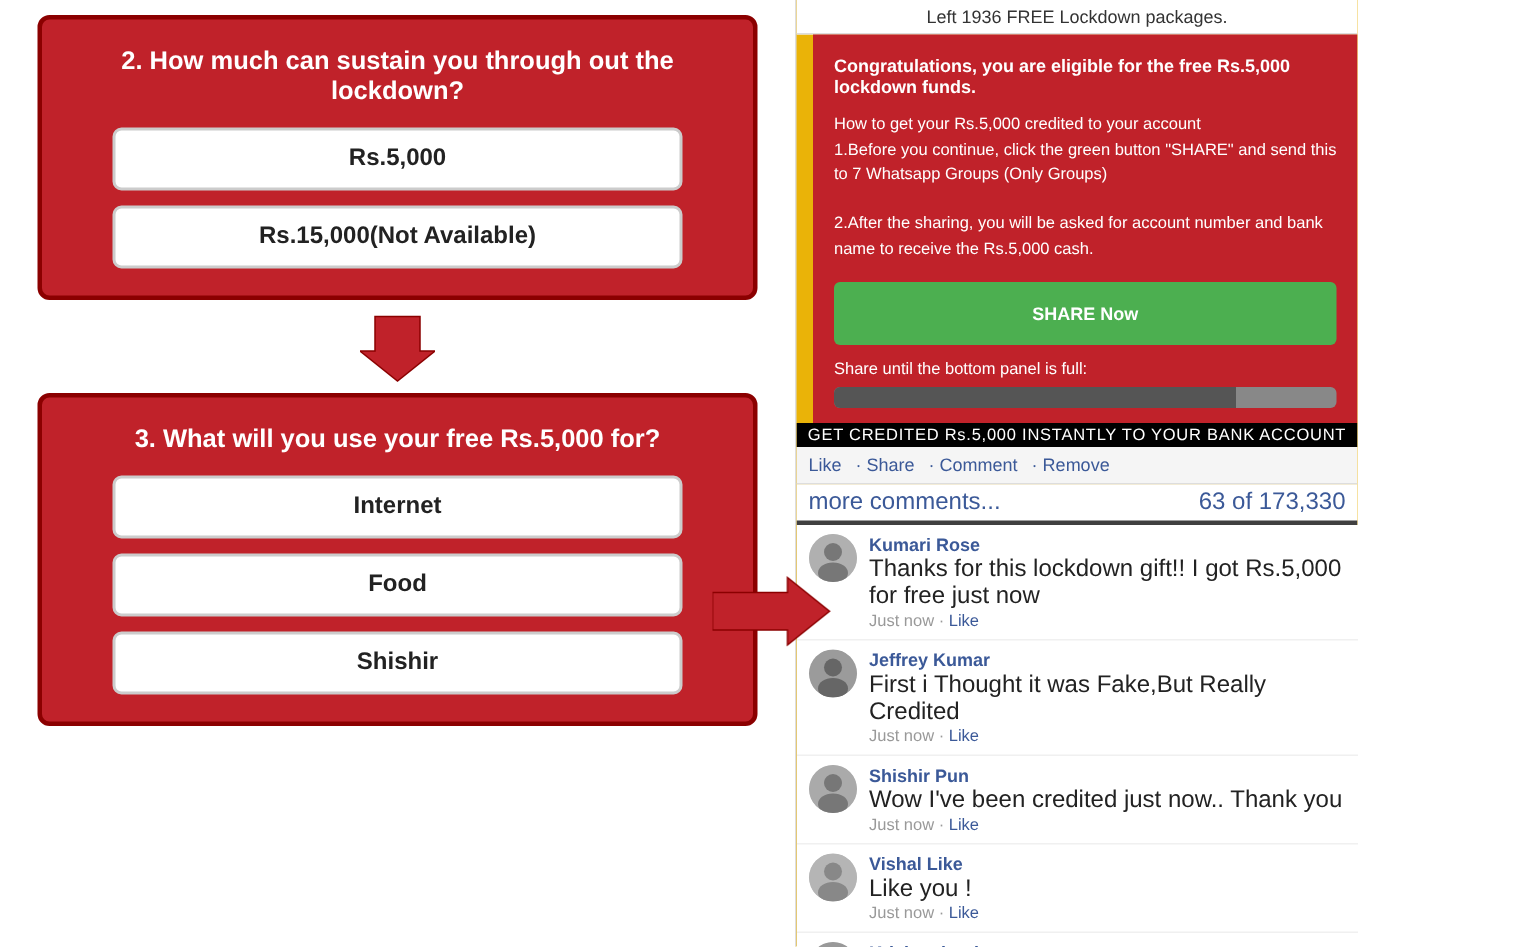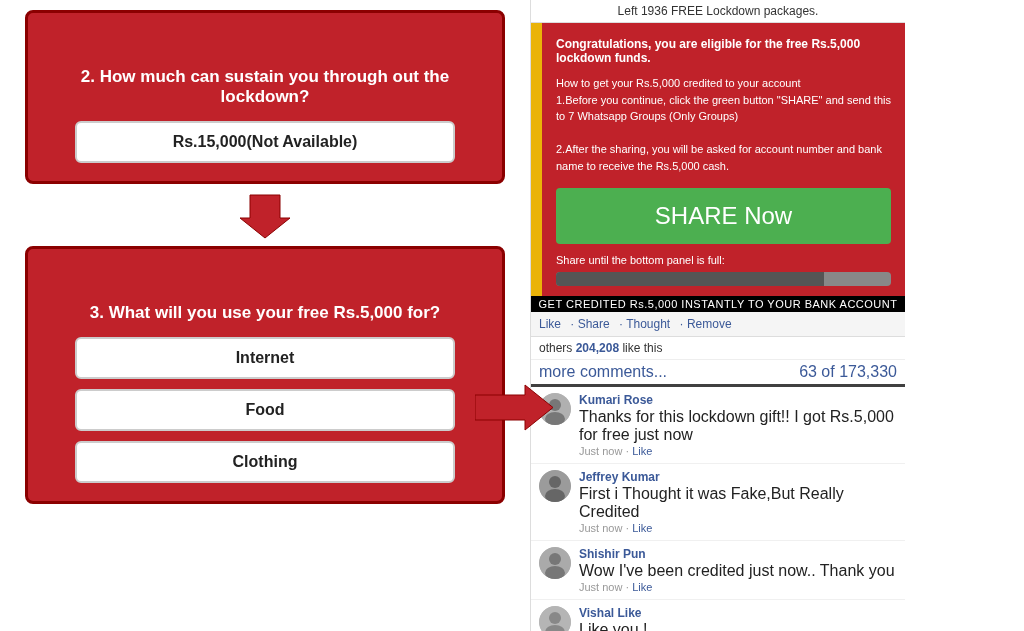--- a/index.html
+++ b/index.html
@@ -33,21 +33,20 @@
       flex-direction: column;
       align-items: center;
     }
 
     .question-title {
       color: #fff;
       font-size: 17px;
       font-weight: bold;
       text-align: center;
       margin-bottom: 14px;
-      margin-top: 36px;
     }
 
     .option-btn {
       background: #fff;
       border: 2px solid #ccc;
       border-radius: 6px;
       padding: 10px 20px;
       width: 380px;
       text-align: center;
       font-size: 16px;
@@ -94,22 +93,22 @@
     .instructions-text {
       color: #fff;
       font-size: 11px;
       line-height: 1.5;
       margin-bottom: 14px;
     }
 
     .share-btn {
       background: #4caf50;
       color: #fff;
-      font-size: 24px;
-      font-weight: normal;
+      font-size: 12px;
+      font-weight: bold;
       border: none;
       border-radius: 4px;
       width: 100%;
       padding: 14px;
       cursor: pointer;
       display: block;
       text-align: center;
       margin-bottom: 10px;
     }
 
@@ -232,34 +231,35 @@
   </style>
 </head>
 <body>
 
 <div style="display:flex; width:1024px; height:631px; background:#fff; position:relative;">
 
   <div class="left-side">
 
     <div class="question-box">
       <div class="question-title">2. How much can sustain you through out the lockdown?</div>
+      <div class="option-btn">Rs.5,000</div>
       <div class="option-btn">Rs.15,000(Not Available)</div>
     </div>
 
     <div class="down-arrow-container">
       <svg width="50" height="50" viewBox="0 0 50 50">
         <polygon points="10,5 40,5 40,28 50,28 25,48 0,28 10,28" fill="#c0222a" stroke="#8b0000" stroke-width="1"></polygon>
       </svg>
     </div>
 
     <div class="question-box">
       <div class="question-title">3. What will you use your free Rs.5,000 for?</div>
       <div class="option-btn">Internet</div>
       <div class="option-btn">Food</div>
-      <div class="option-btn">Clothing</div>
+      <div class="option-btn">Shishir</div>
     </div>
   </div>
 
   <div style="position:absolute; left:475px; top:380px; z-index:10;">
     <svg width="80" height="55" viewBox="0 0 80 55">
       <polygon points="0,15 50,15 50,5 78,27.5 50,50 50,40 0,40" fill="#c0222a" stroke="#8b0000" stroke-width="1"></polygon>
     </svg>
   </div>
 
   <div class="right-side">
@@ -278,27 +278,24 @@
       <div class="progress-bar-bg">
         <div class="progress-bar-fill"></div>
       </div>
     </div>
 
     <div class="get-credited-bar">GET CREDITED Rs.5,000 INSTANTLY TO YOUR BANK ACCOUNT</div>
 
     <div class="fb-actions">
       <span>Like</span> ·
       <span>Share</span> ·
-      <span>Thought</span> ·
+      <span>Comment</span> ·
       <span>Remove</span>
     </div>
 
-    <div class="likes-row">
-      <span>others <b>204,208</b> like this</span>
-    </div>
 
     <div class="more-comments">
       <span>more comments...</span>
       <span>63 of 173,330</span>
     </div>
 
     <div class="comments-section">
 
       <div class="comment-item">
         <div class="avatar">

